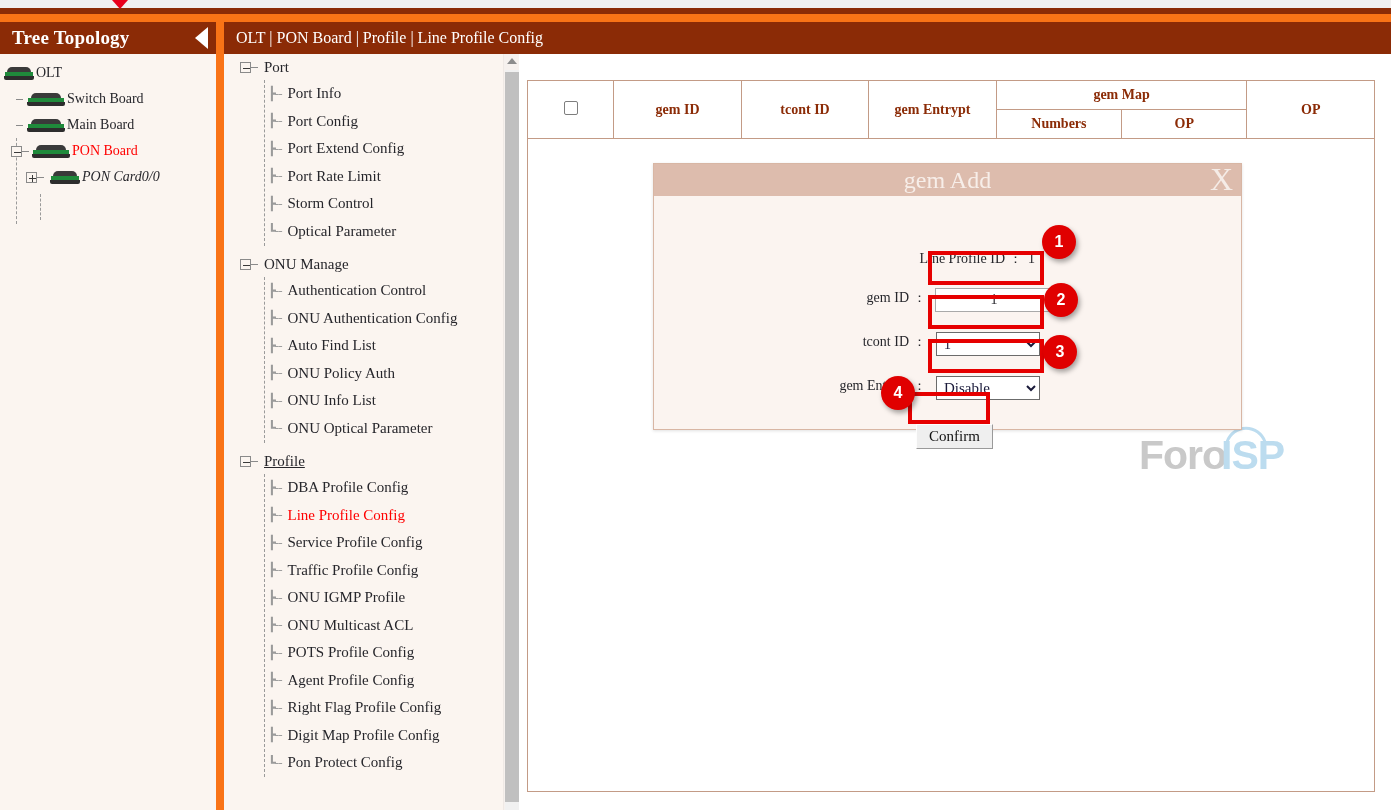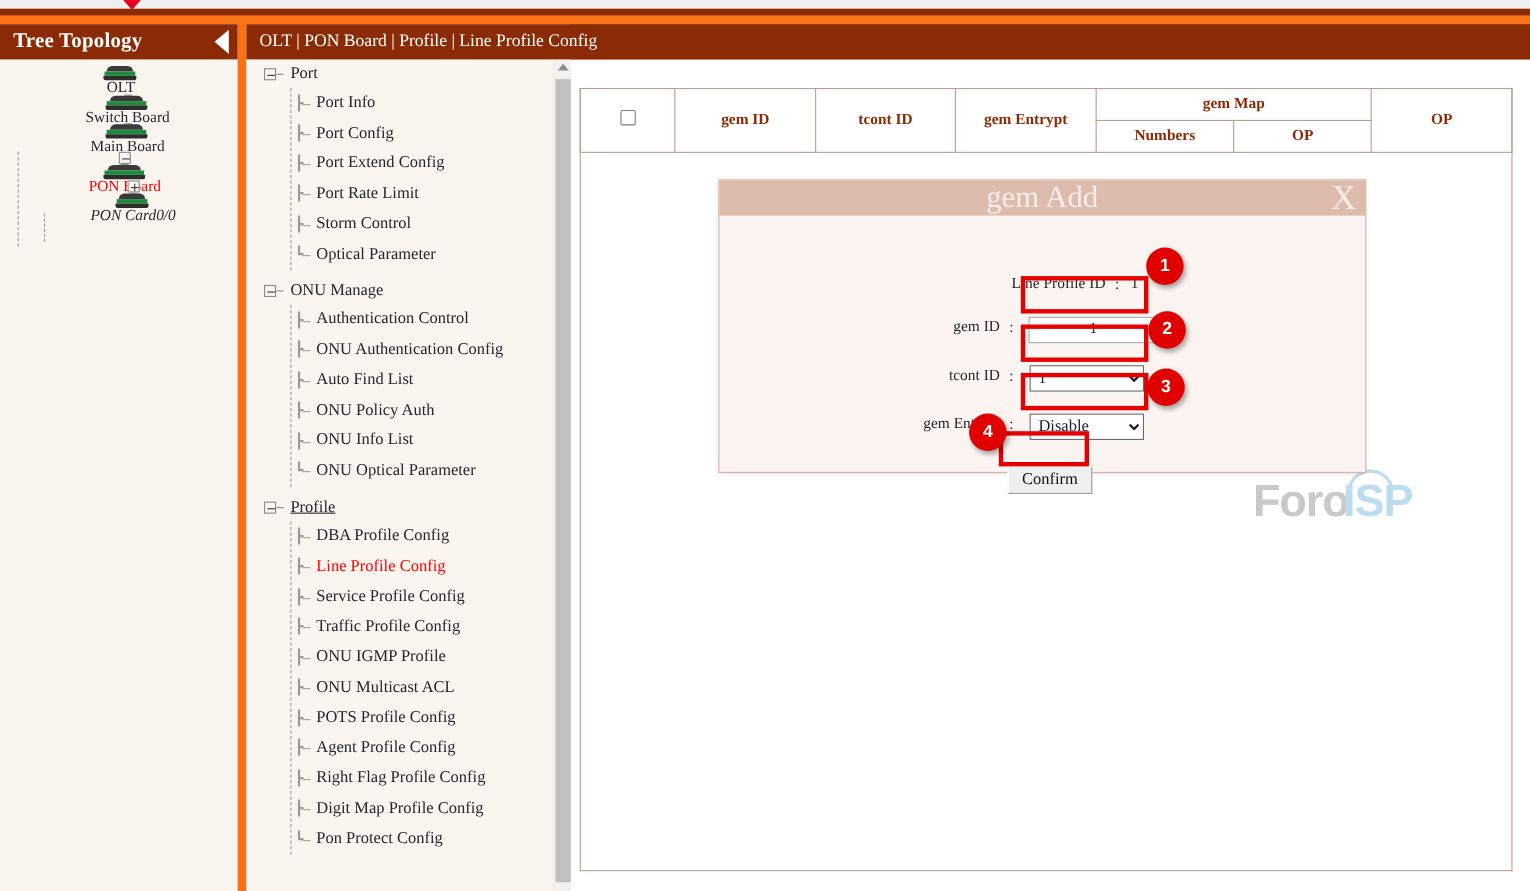--- a/index.html
+++ b/index.html
@@ -41,21 +41,21 @@
     font-family:"Liberation Serif", serif;
   }
   .collapse-arrow {
     width:0; height:0;
     border-top:11px solid transparent; border-bottom:11px solid transparent;
     border-right:13px solid #ffffff;
     cursor:pointer;
   }
   .tree-body { position:absolute; left:0; top:32px; width:216px; bottom:0; padding-top:6px; }
 
-  .tnode { position:relative; display:flex; align-items:center; height:26px; font-size:14px; color:#26262b; white-space:nowrap;flex-direction:column;}
+  .tnode { position:relative; display:flex; align-items:center; height:26px; font-size:14px; color:#26262b; white-space:nowrap;}
   .tnode .lbl { font-family:"Liberation Serif", serif; }
   .tnode .lbl.red { color:#ff0000; }
 
   .dev-icon {
     display:inline-block; position:relative; width:38px; height:13px; margin-right:2px; flex:none;
   }
   .dev-icon .top {
     position:absolute; left:4px; top:0; width:30px; height:5px;
     background:#3a3a3a; border-radius:6px 6px 0 0;
   }
@@ -176,21 +176,21 @@
     position:absolute; left:653px; top:163px; width:589px; height:267px;
     background:#fbf4f0; border:1px solid #d8b6a4;
     box-shadow:0 1px 3px rgba(0,0,0,0.12);
     z-index:10;
   }
   .modal-header {
     position:relative; height:32px; background:#ddbcad;
     display:flex; align-items:center; justify-content:center;
   }
   .modal-title {
-    color:#f7eee9; font-size:28px; font-family:"Liberation Serif", serif;
+    color:#f7eee9; font-size:24px; font-family:"Liberation Serif", serif;
   }
   .modal-close {
     position:absolute; right:8px; top:-3px;
     color:#f5ece7; font-size:32px; font-family:"Liberation Serif", serif;
     cursor:pointer; line-height:36px;
   }
   .modal-body { position:relative; height:235px; }
 
   .field-row {
     position:absolute; display:flex; align-items:center;

